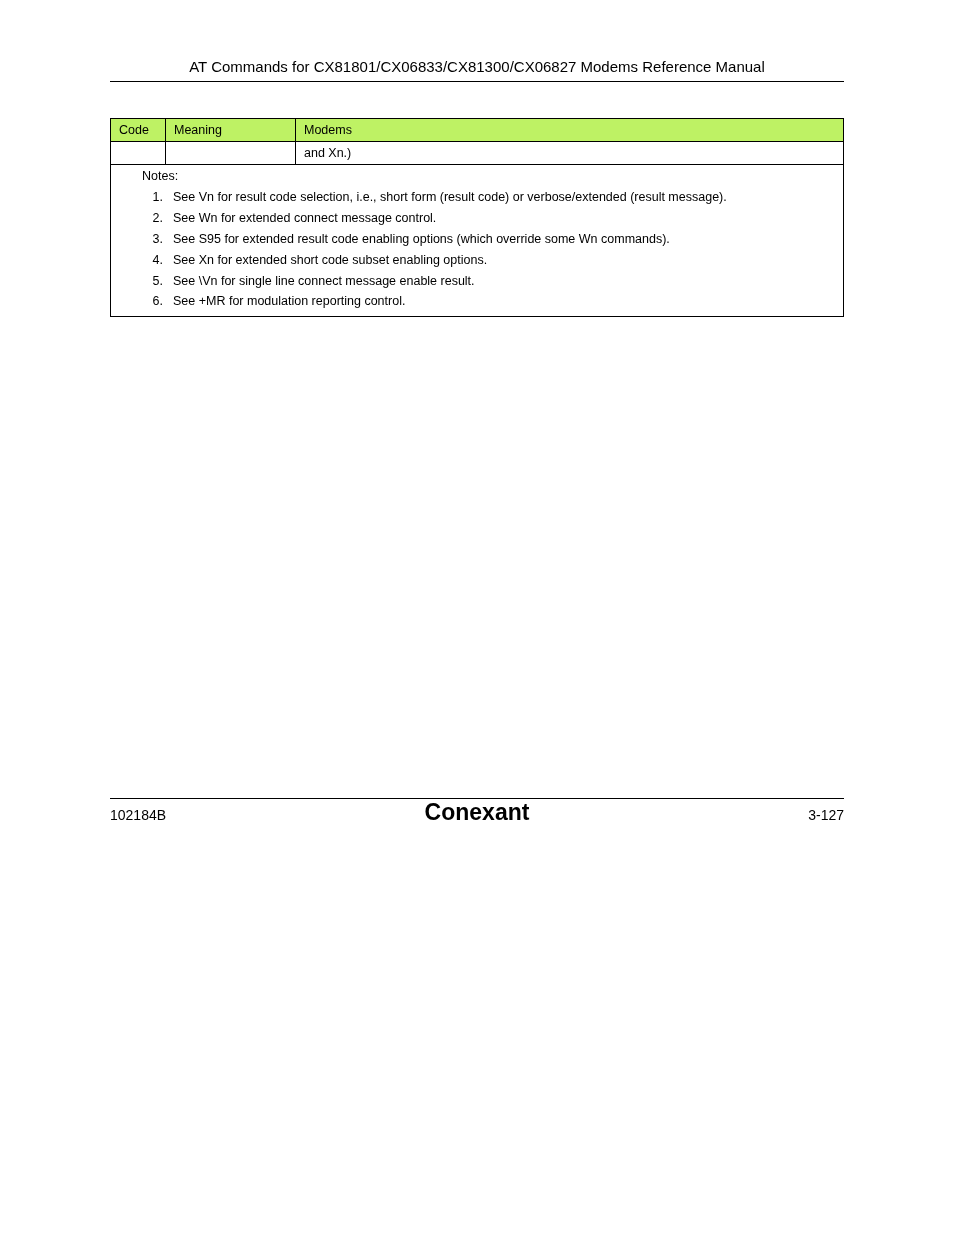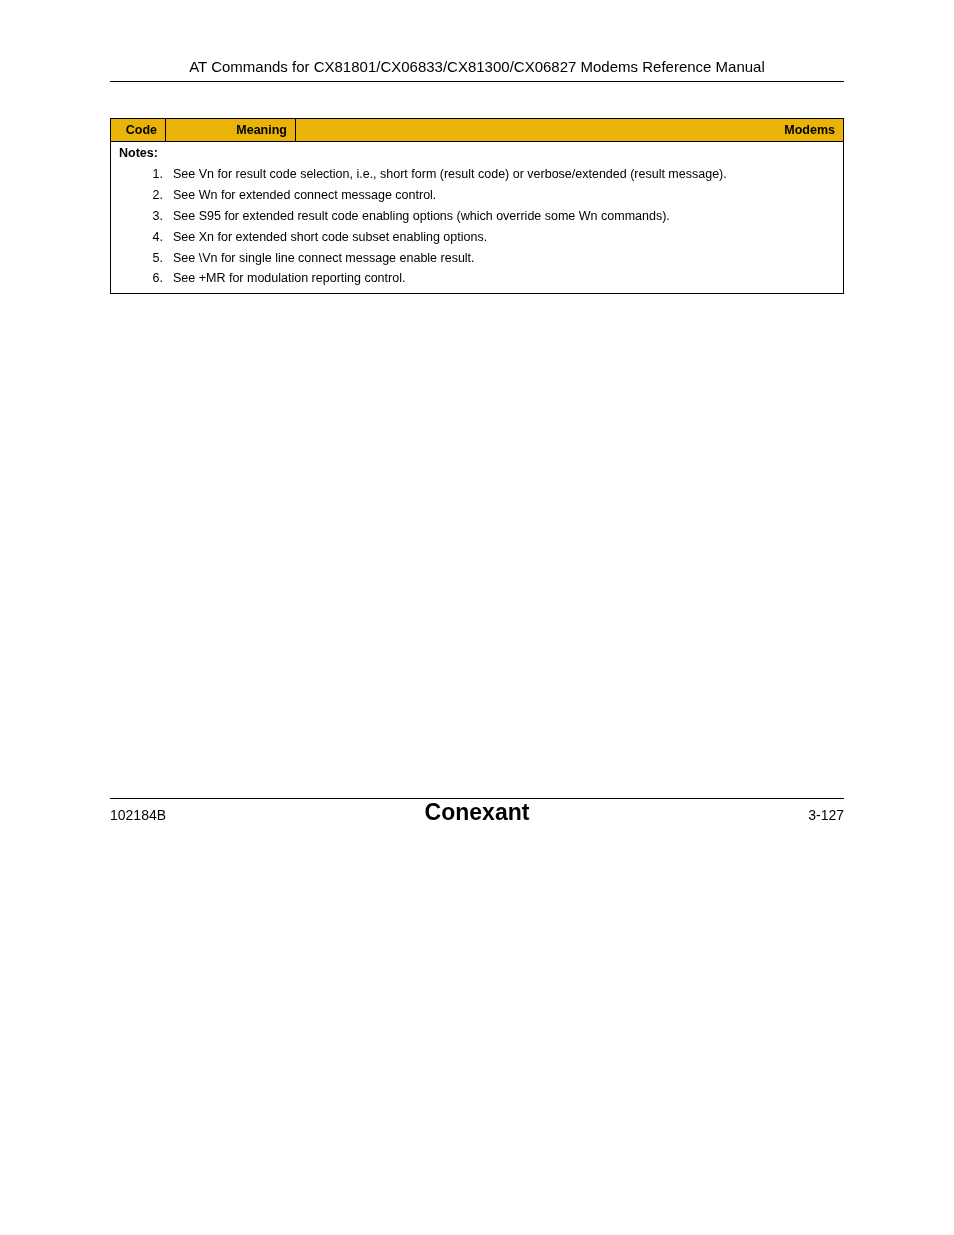--- a/index.html
+++ b/index.html
@@ -28,32 +28,33 @@
     width: 100%;
     font-size: 12.5px;
   }
   .tbl th, .tbl td {
     border: 1px solid #000;
     padding: 4px 8px;
     text-align: left;
     vertical-align: top;
   }
   .tbl th {
-    font-weight: bold;
-    text-align: right;
-    background: #eab308;
+    font-weight: normal;
+    text-align: left;
+    background: #bef264;
   }
   .col-code   { width: 55px; }
   .col-msg    { width: 130px; }
   .notes-cell {
     padding: 6px 8px 8px 8px;
   }
   .notes-title {
-    font-weight: bold;
+    font-weight: normal;
     margin-bottom: 4px;
+    margin-left: 23px;
   }
   .notes-list {
     display: table;
     border-collapse: collapse;
     margin-left: 18px;
   }
   .notes-row { display: table-row; }
   .notes-num, .notes-txt {
     display: table-cell;
     padding: 2px 0;
@@ -91,20 +92,25 @@
     </colgroup>
     <thead>
       <tr>
         <th>Code</th>
         <th>Meaning</th>
         <th>Modems</th>
       </tr>
     </thead>
     <tbody>
       <tr>
+        <td></td>
+        <td></td>
+        <td>and Xn.)</td>
+      </tr>
+      <tr>
         <td colspan="3" class="notes-cell">
           <div class="notes-title">Notes:</div>
           <div class="notes-list">
             <div class="notes-row">
               <span class="notes-num">1.</span>
               <span class="notes-txt">See Vn for result code selection, i.e., short form (result code) or verbose/extended (result message).</span>
             </div>
             <div class="notes-row">
               <span class="notes-num">2.</span>
               <span class="notes-txt">See Wn for extended connect message control.</span>

